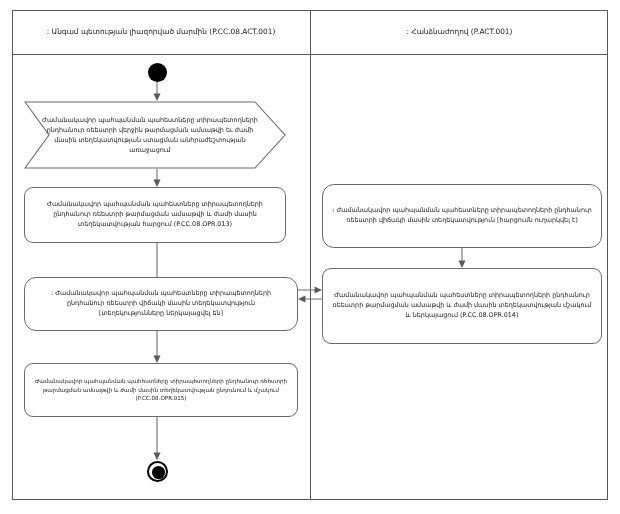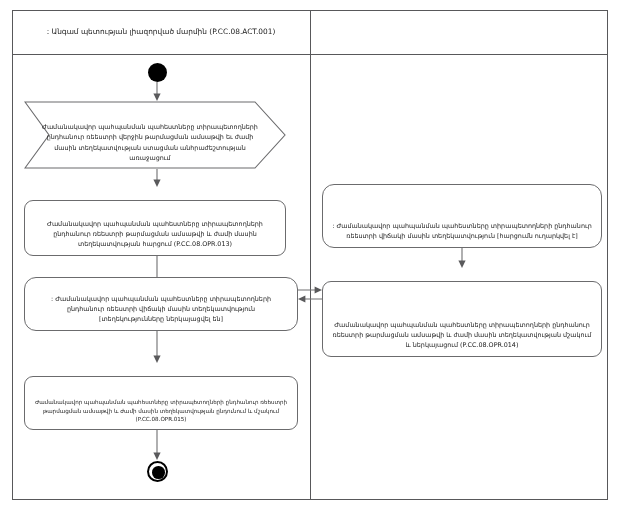--- a/index.html
+++ b/index.html
@@ -62,30 +62,30 @@
     box-sizing: border-box;
   }
   #lane-title-left  { left: 12px;  width: 298px; }
   #lane-title-right { left: 311px; width: 297px; }
 
   
   .node {
     position: absolute;
     box-sizing: border-box;
     display: flex;
-    align-items: flex-end;
+    align-items: center;
     justify-content: center;
     text-align: center;
     background: #ffffff;
     border: 1px solid #6b6b6d;
     font-size: 6.4px;
     line-height: 1.55;
     padding: 5px 9px;
   }
-  .node.rounded { border-radius: 9px; margin-top: 13px; }
+  .node.rounded { border-radius: 9px; }
   .node.square  { border-radius: 12px; }
 
   
   .node.event {
     border: none;
     padding: 0;
     background: transparent;
   }
   .node.event .event-svg {
     position: absolute;
@@ -147,20 +147,21 @@
 </head>
 <body>
 
 <div id="diagram">
 
   <div class="lane-frame"></div>
   <div class="lane-header-rule"></div>
   <div class="lane-divider"></div>
 
   <div class="lane-title" id="lane-title-left">: Անգամ պետության լիազորված մարմին (P.CC.08.ACT.001)</div>
+  <div class="lane-title" id="lane-title-right">: Հանձնաժողով (P.ACT.001)</div>
 
   <svg class="edge-svg" viewBox="0 0 620 514">
     <defs></defs>
 
     <g>
       <line class="edge-line" x1="157" y1="82" x2="157" y2="96"></line>
       <polygon class="edge-head" points="157,101 153.4,93.6 160.6,93.6"></polygon>
     </g>
 
     <g>

